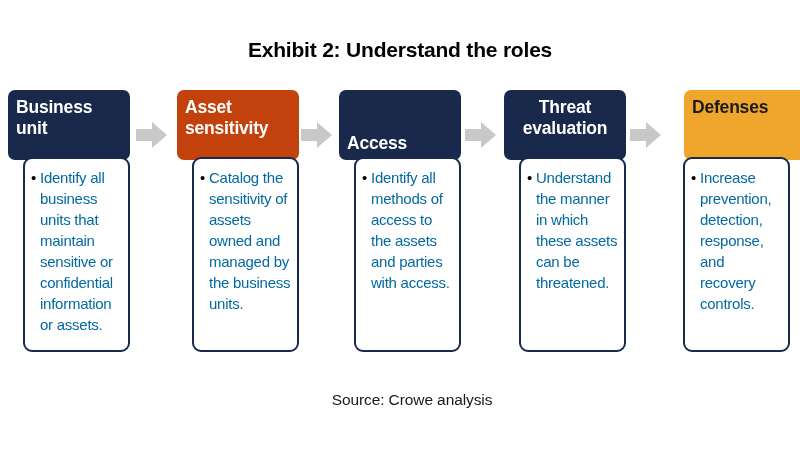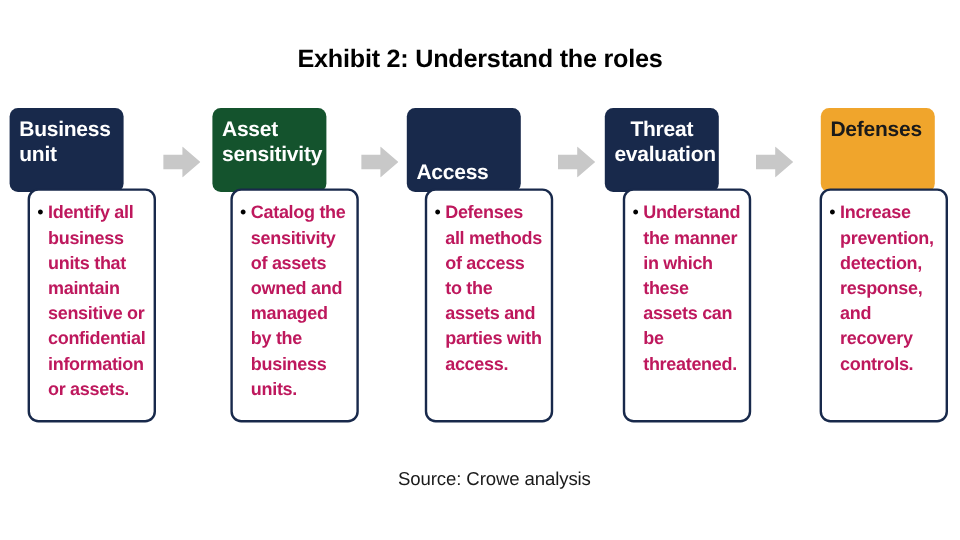--- a/index.html
+++ b/index.html
@@ -39,21 +39,21 @@
   }
   .step {
     position: absolute;
     top: 90px;
   }
   
   .step-header {
     position: absolute;
     left: 0;
     top: 0;
-    width: 95px;
+    width: 122px;
     height: 70px;
     border-radius: 7px;
     box-sizing: border-box;
     padding: 7px 8px 0 8px;
   }
   .step-header-label {
     font-size: 17.5px;
     font-weight: bold;
     line-height: 21px;
     letter-spacing: -0.2px;
@@ -81,23 +81,22 @@
     width: 9px;
     font-size: 15px;
     line-height: 21px;
     color: #000000;
     text-align: left;
   }
   .bullet-text {
     flex: 1 1 auto;
     font-size: 15px;
     line-height: 21px;
-    color: #be185d;
+    color: #0369a1;
     letter-spacing: -0.25px;
-    font-weight: bold;
   }
   
   .flow-arrow {
     position: absolute;
     top: 122px;
     width: 31px;
     height: 26px;
   }
   .flow-arrow svg { display: block; }
   
@@ -127,39 +126,39 @@
 unit</div>
         </div>
         <div class="step-card" style="border-color: rgb(24, 41, 75);">
           <div class="bullet-row">
             <span class="bullet-dot">•</span>
             <span class="bullet-text">Identify all business units that maintain sensitive or confidential information or assets.</span>
           </div>
         </div>
       </div>
       <div class="step" style="left: 177px;">
-        <div class="step-header" style="background: #14532d;">
+        <div class="step-header" style="background: #c2410c;">
           <div class="step-header-label" style="color: rgb(255, 255, 255);">Asset
 sensitivity</div>
         </div>
         <div class="step-card" style="border-color: rgb(24, 41, 75);">
           <div class="bullet-row">
             <span class="bullet-dot">•</span>
             <span class="bullet-text">Catalog the sensitivity of assets owned and managed by the business units.</span>
           </div>
         </div>
       </div>
       <div class="step" style="left: 339px;">
         <div class="step-header" style="background: rgb(24, 41, 75);">
           <div class="step-header-label" style="color: rgb(255, 255, 255); margin-top: 36px;">Access</div>
         </div>
         <div class="step-card" style="border-color: rgb(24, 41, 75);">
           <div class="bullet-row">
             <span class="bullet-dot">•</span>
-            <span class="bullet-text">Defenses all methods of access to the assets and parties with access.</span>
+            <span class="bullet-text">Identify all methods of access to the assets and parties with access.</span>
           </div>
         </div>
       </div>
       <div class="step" style="left: 504px;">
         <div class="step-header" style="background: rgb(24, 41, 75); text-align: center;">
           <div class="step-header-label" style="color: rgb(255, 255, 255);">Threat
 evaluation</div>
         </div>
         <div class="step-card" style="border-color: rgb(24, 41, 75);">
           <div class="bullet-row">

